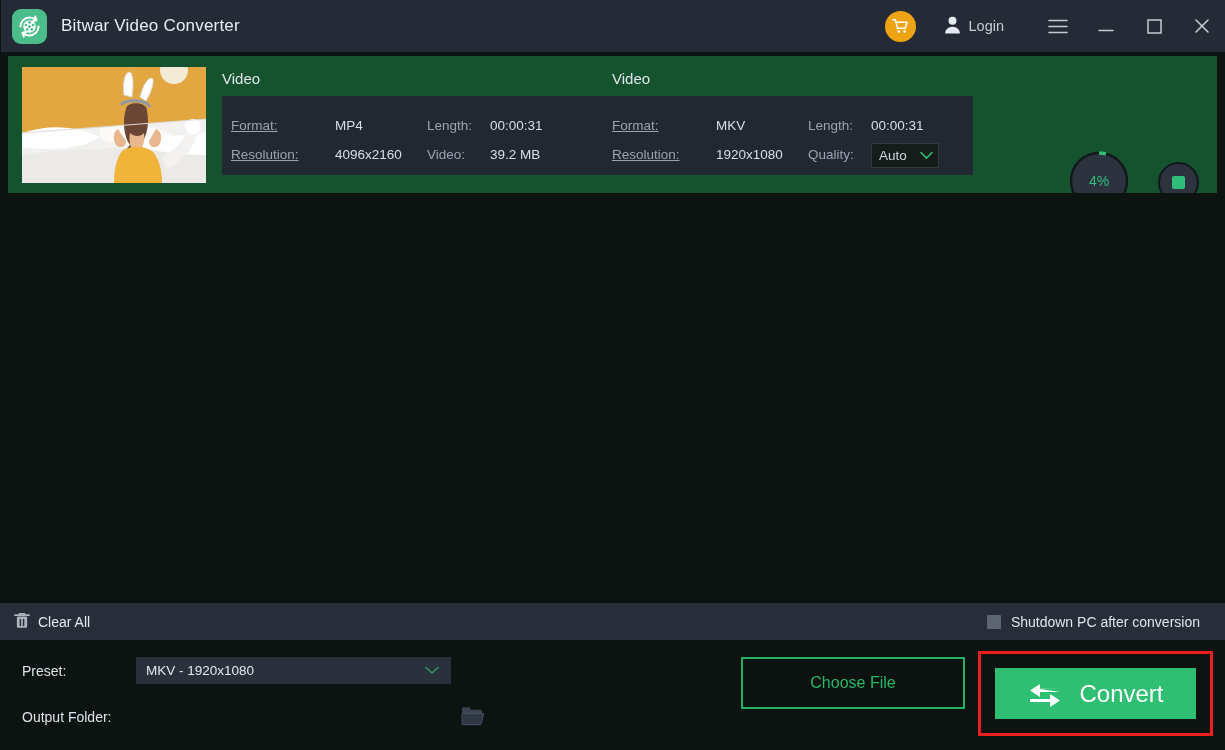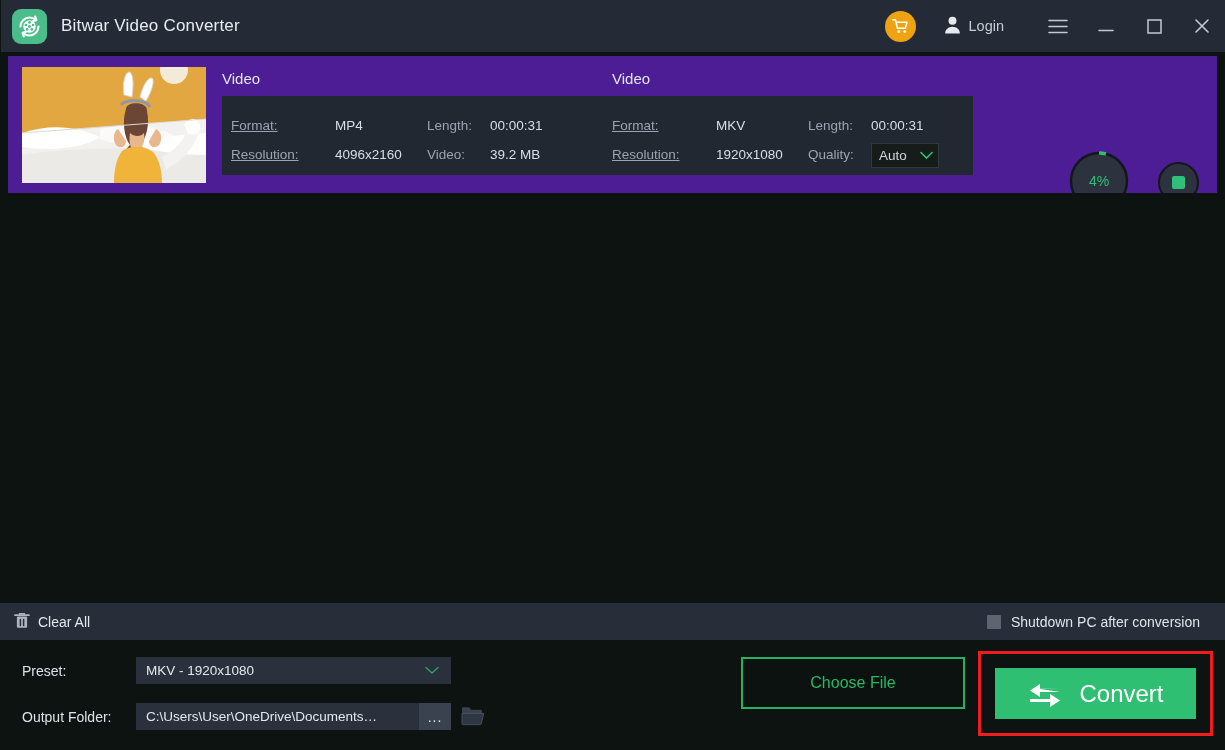--- a/index.html
+++ b/index.html
@@ -68,21 +68,21 @@
   .tb-icon {
     width: 48px; height: 52px;
     display: flex; align-items: center; justify-content: center;
   }
 
   
   .card {
     position: absolute;
     left: 8px; top: 56px;
     width: 1209px; height: 137px;
-    background: #4c1d95;
+    background: #14532d;
     display: flex;
     align-items: flex-start;
   }
   .thumb {
     position: absolute;
     left: 14px; top: 11px;
     width: 184px; height: 116px;
     overflow: hidden;
     background: #1d2128;
   }
@@ -478,24 +478,20 @@
   <div class="preset-box">
     <span class="pv">MKV - 1920x1080</span>
     <span class="chev">
       <svg width="14" height="9" viewBox="0 0 14 9">
         <path d="M1 1.5 L7 7 L13 1.5" fill="none" stroke="#2f9c66" stroke-width="1.5" stroke-linecap="round"></path>
       </svg>
     </span>
   </div>
 
   <div class="field-label lbl-out">Output Folder:</div>
-  <div class="out-box">
-    <span class="ov">C:\Users\User\OneDrive\Documents…</span>
-    <span class="dots-btn">...</span>
-  </div>
   <div class="folder-icon">
     <svg width="24" height="22" viewBox="0 0 24 22">
       <path d="M1 3.5a1.2 1.2 0 0 1 1.2-1.2h6l2 2.4h9.6a1.2 1.2 0 0 1 1.2 1.2v3H1Z" fill="#3a4250"></path>
       <path d="M1 8.4h21.8l-2.6 10.4a1.2 1.2 0 0 1-1.2.9H2.2A1.2 1.2 0 0 1 1 18.5Z" fill="#2f3744" stroke="#464f5f" stroke-width="1"></path>
     </svg>
   </div>
 
   <div class="choose-btn">
     <span>Choose File</span>
   </div>

